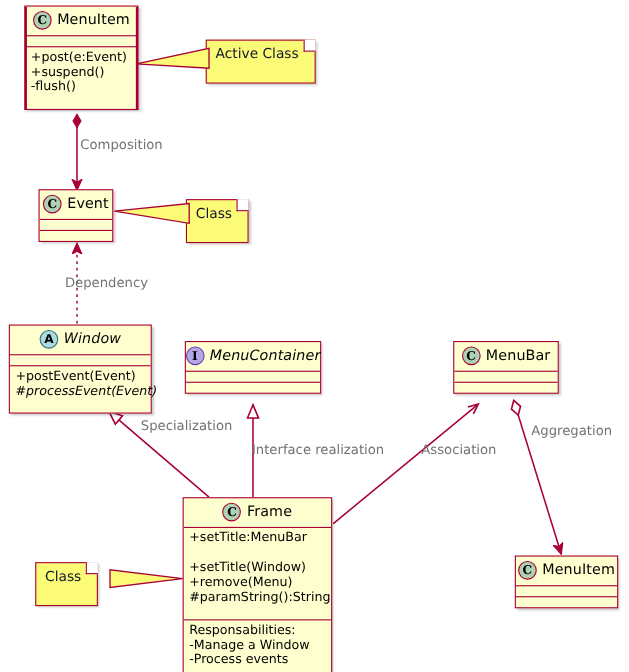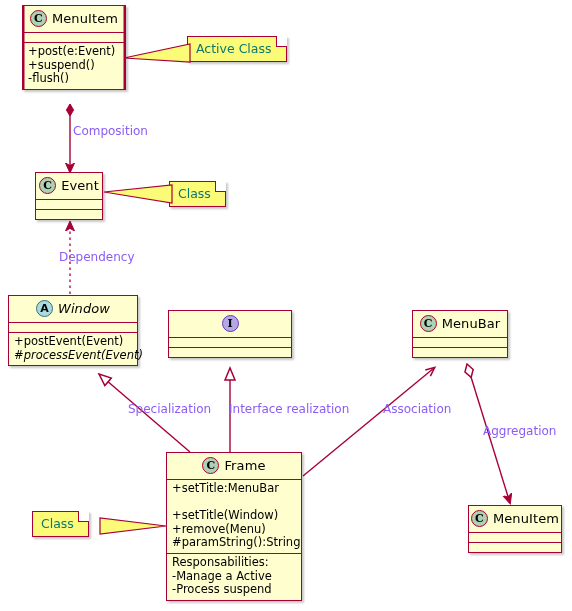--- a/index.html
+++ b/index.html
@@ -32,21 +32,21 @@
     display:flex;align-items:center;justify-content:center;
     gap:5px;
     padding:4px 8px 5px 8px;
     font-size:13px;color:#000;
     white-space:nowrap;
   }
   .row-title .tname{letter-spacing:.1px;}
   .italic{font-style:italic;}
   .sep{height:0;border-top:1.5px solid #A80036;}
   .compartment{
-    padding:2px 5px 3px 5px;
+    padding:2px 5px 13px 5px;
     font-size:11.5px;
     line-height:13.6px;
     color:#000;
     white-space:pre;
   }
   .compartment.empty{height:9px;padding:0;}
 
   
   .cicon{
     width:17px;height:17px;border-radius:50%;
@@ -60,39 +60,39 @@
   .cicon.i{background:#B4A7E5;border:1.5px solid #6A3AB2;color:#000;font-family:"DejaVu Serif",serif;}
 
   
   .uml-note{
     position:absolute;
     background:#FBFB77;
     border:1.5px solid #A80036;
     box-shadow:2px 2px 2px rgba(0,0,0,.22);
     box-sizing:border-box;
     font-size:12.5px;
-    color:#0f766e;
-    padding:4px 14px 5px 8px;
+    color:#0f172a;
+    padding:4px 14px 19px 8px;
     white-space:nowrap;
     z-index:6;
   }
   .uml-note::after{
     content:"";position:absolute;right:-1px;top:-1px;
     width:10px;height:10px;
     background:#FFFFFF;
     border-left:1.5px solid #A80036;
     border-bottom:1.5px solid #A80036;
     transform:translate(0,0);
   }
 
   
   .edge-label{
     position:absolute;
     font-size:12px;
-    color:#8b5cf6;
+    color:#737373;
     white-space:nowrap;
     z-index:7;
   }
   svg.layer{position:absolute;left:0;top:0;width:572px;height:611px;z-index:3;overflow:visible;}
   svg.layer.front{z-index:8;}
 </style>
 </head>
 <body>
 
 <div id="canvas">
@@ -175,20 +175,21 @@
     </div>
     <div class="sep"></div>
     <div class="compartment empty"></div>
     <div class="sep"></div>
     <div class="compartment"><span>+postEvent(Event)</span><br><span class="italic">#processEvent(Event)</span></div>
   </div>
 
   <div class="uml-class" style="left:168px;top:310px;width:124px;">
     <div class="row-title">
       <span class="cicon i">I</span>
+      <span class="tname italic">MenuContainer</span>
     </div>
     <div class="sep"></div>
     <div class="compartment empty"></div>
     <div class="sep"></div>
     <div class="compartment empty"></div>
   </div>
 
   <div class="uml-class" style="left:412px;top:310px;width:96px;">
     <div class="row-title">
       <span class="cicon c">C</span>
@@ -212,34 +213,34 @@
   </div>
 
   <div class="uml-class" style="left:166px;top:452px;width:136px;">
     <div class="row-title">
       <span class="cicon c">C</span>
       <span class="tname">Frame</span>
     </div>
     <div class="sep"></div>
     <div class="compartment"><span>+setTitle:MenuBar</span><br><br><span>+setTitle(Window)</span><br><span>+remove(Menu)</span><br><span>#paramString():String</span></div>
     <div class="sep"></div>
-    <div class="compartment"><span>Responsabilities:</span><br><span>-Manage a Active</span><br><span>-Process suspend</span></div>
+    <div class="compartment"><span>Responsabilities:</span><br><span>-Manage a Window</span><br><span>-Process events</span></div>
   </div>
 
   <div class="uml-note" style="left:187px;top:36px;">Active Class</div>
 
   <div class="uml-note" style="left:169px;top:181px;">Class</div>
 
   <div class="uml-note" style="left:32px;top:511px;">Class</div>
 
   <div class="edge-label" style="left:73px;top:124px;">Composition</div>
 
   <div class="edge-label" style="left:59px;top:250px;">Dependency</div>
 
-  <div class="edge-label" style="left:128px;top:402px;">Specialization</div>
+  <div class="edge-label" style="left:128px;top:380px;">Specialization</div>
 
   <div class="edge-label" style="left:229px;top:402px;">Interface realization</div>
 
   <div class="edge-label" style="left:383px;top:402px;">Association</div>
 
-  <div class="edge-label" style="left:483px;top:424px;">Aggregation</div>
+  <div class="edge-label" style="left:483px;top:384px;">Aggregation</div>
 
 </div>
 
 </body></html>

